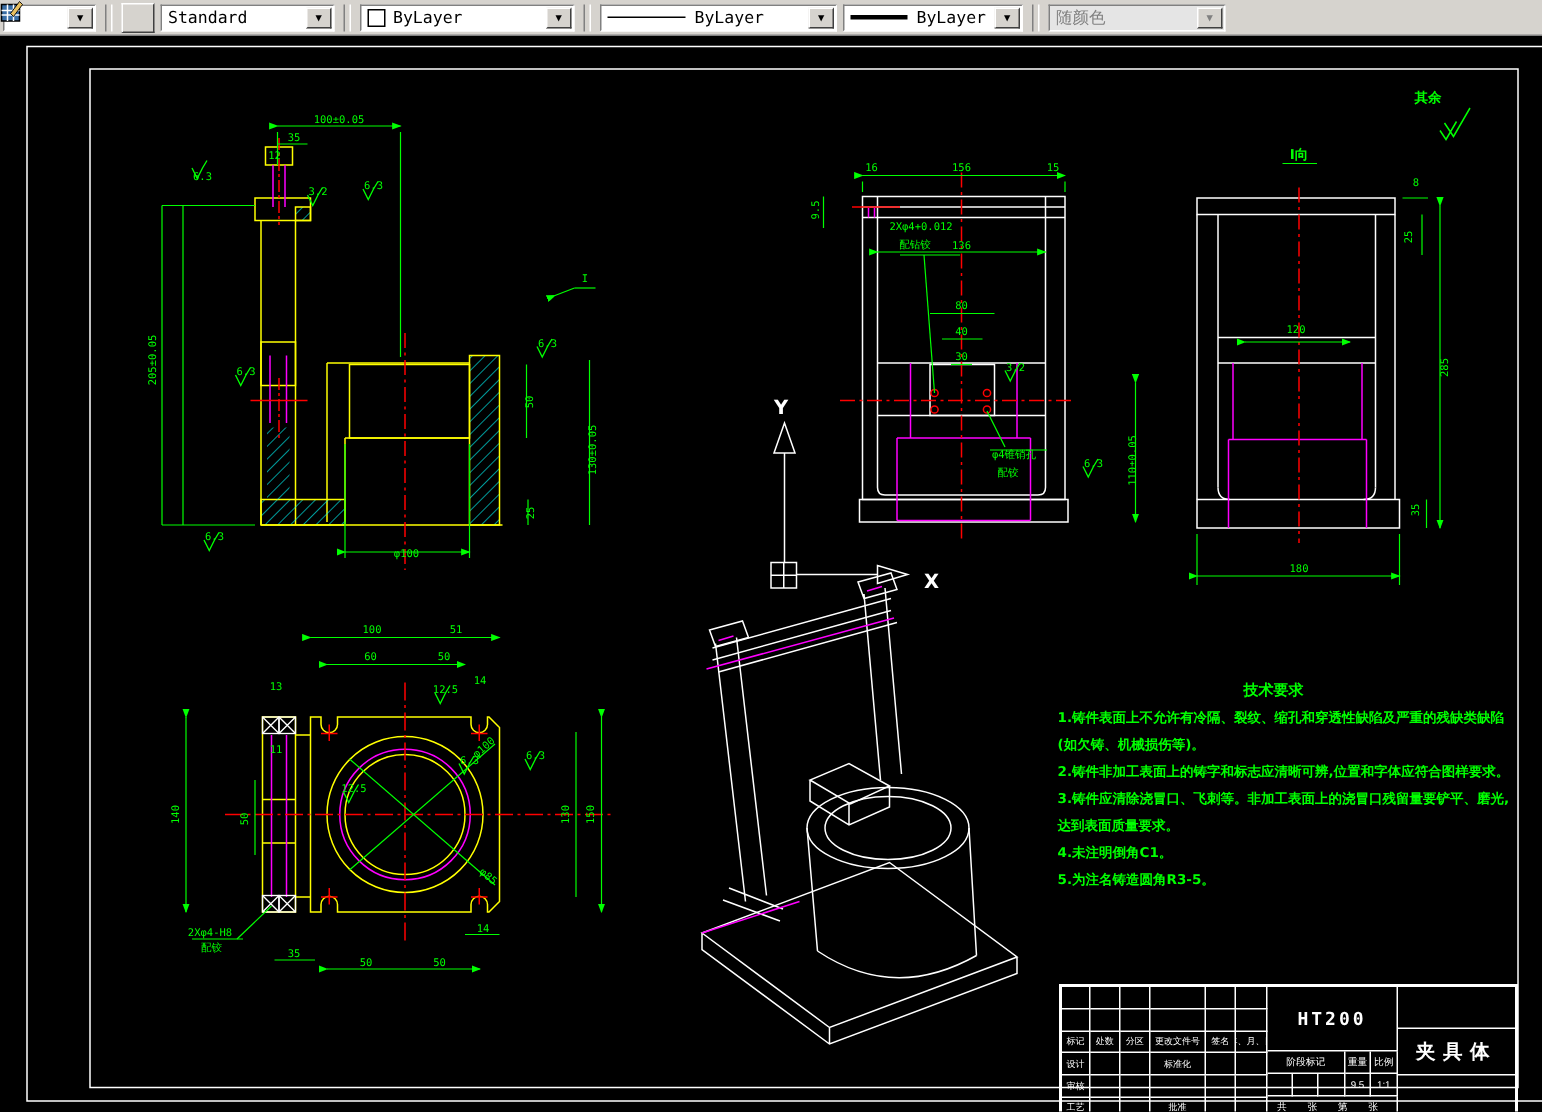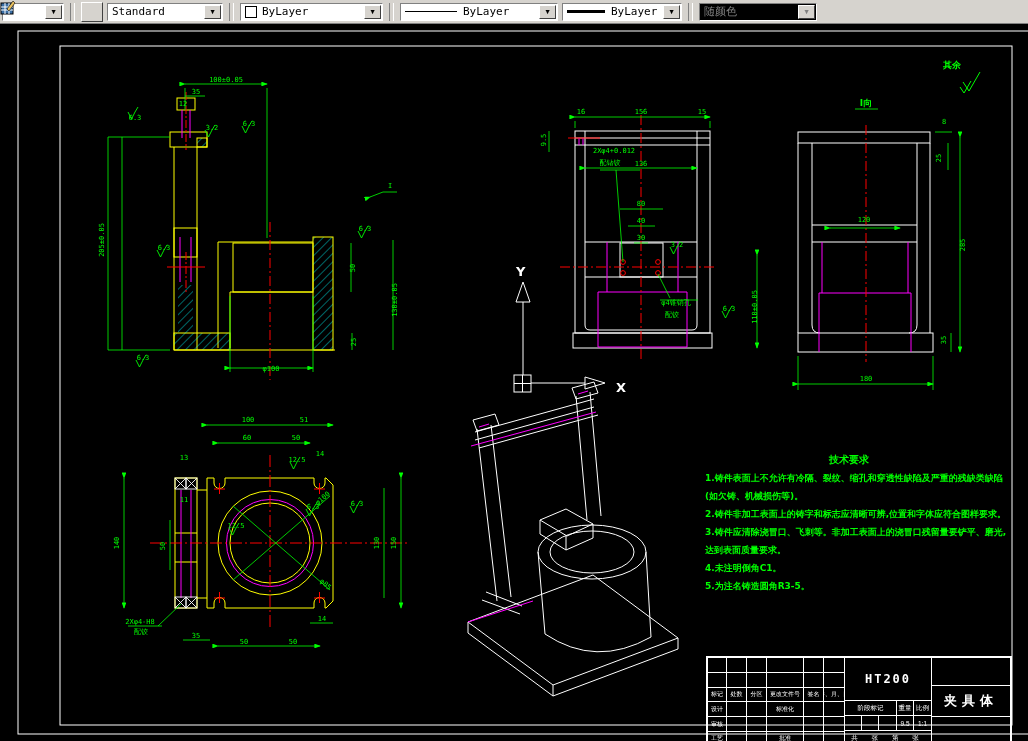--- a/index.html
+++ b/index.html
@@ -10,21 +10,21 @@
            border-bottom:1px solid #808080;display:flex;align-items:center;gap:4px;
            padding:0 2px;box-sizing:border-box;}
   .sep{width:3px;height:18px;border-left:1px solid #808080;border-right:1px solid #fff;margin:0 2px;}
   .combo{height:18px;background:#fff;border-top:1px solid #808080;border-left:1px solid #808080;
          border-bottom:1px solid #fff;border-right:1px solid #fff;display:flex;align-items:center;
          font:11px "DejaVu Sans Mono",monospace;color:#000;padding-left:4px;box-sizing:border-box;
          position:relative;}
   .combo .arrow{position:absolute;right:1px;top:1px;bottom:1px;width:15px;background:#d6d3ce;
          border:1px solid #fff;border-right-color:#404040;border-bottom-color:#404040;
          display:flex;align-items:center;justify-content:center;font-size:7px;color:#000;}
-  .combo.disabled{background:#000000;color:#808080;}
+  .combo.disabled{background:#e5e5e5;color:#808080;}
   .combo.disabled .arrow{color:#808080;}
   .swatch{width:10px;height:10px;border:1px solid #000;background:#fff;margin-right:5px;}
   .ltline{width:52px;height:0;border-top:1px solid #000;margin-right:6px;}
   .lwline{width:38px;height:3px;background:#000;margin-right:6px;}
   .tsbtn{width:22px;height:20px;background:#d6d3ce;border:1px solid #fff;
          border-right-color:#404040;border-bottom-color:#404040;display:flex;
          align-items:center;justify-content:center;padding:0;}
   
   .canvas-wrap{position:absolute;left:0;top:24px;width:1028px;height:713px;background:#000;}
   svg{position:absolute;left:0;top:0;}

